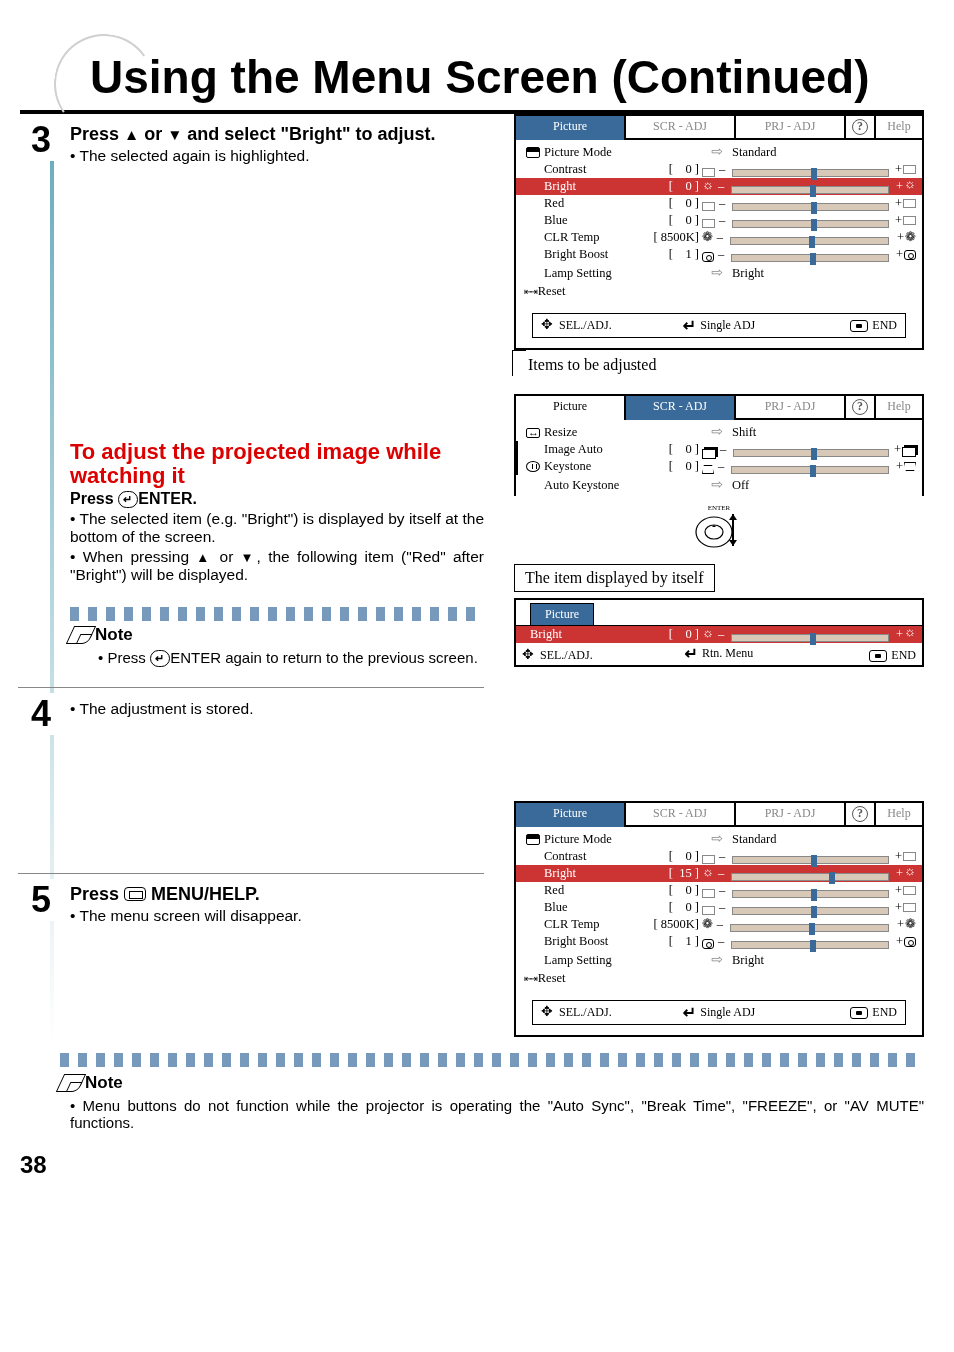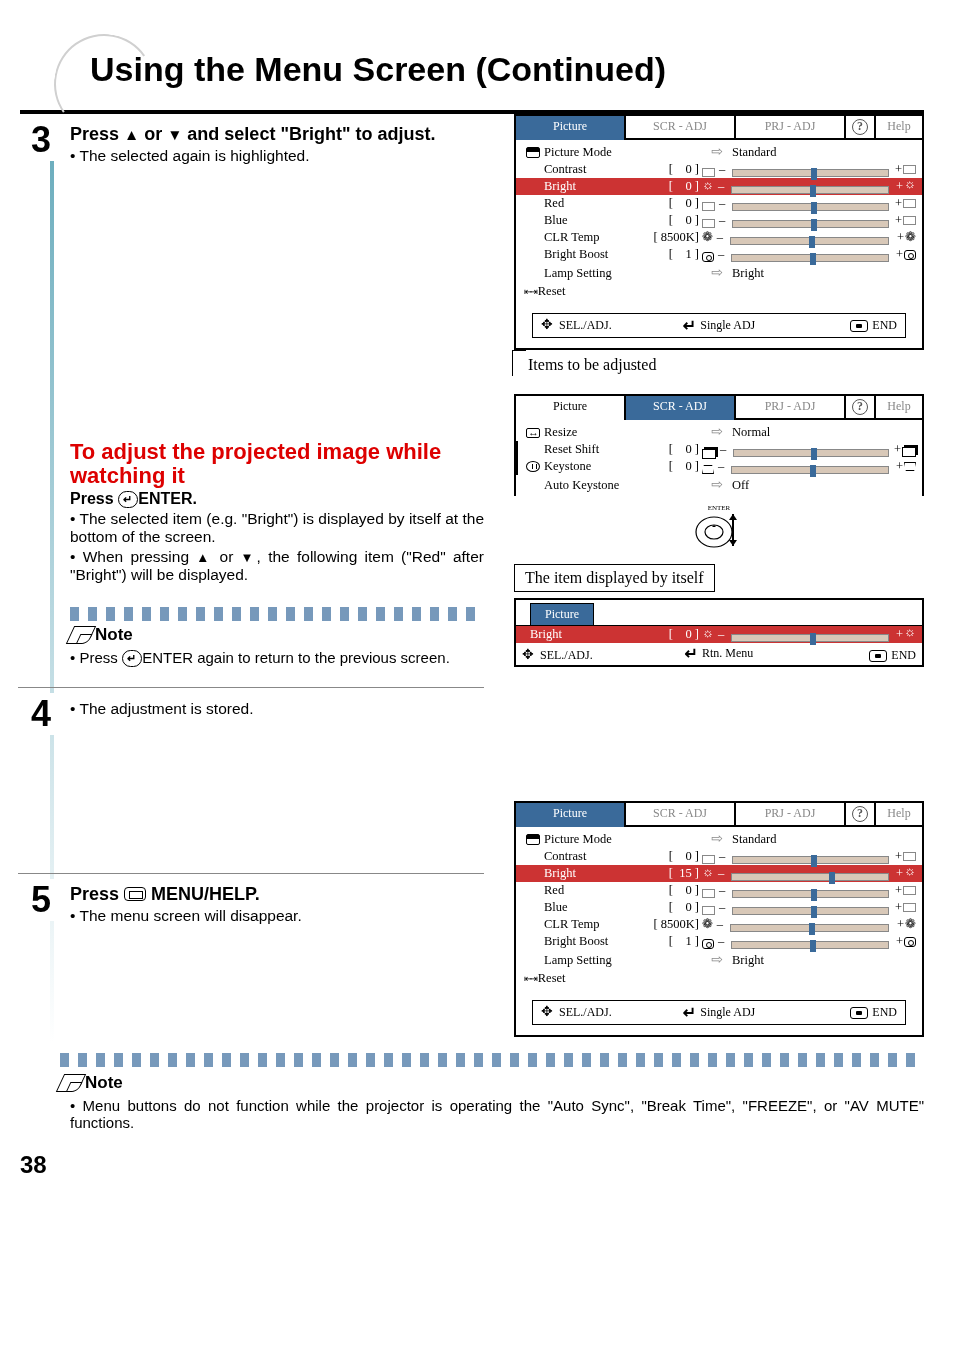--- a/index.html
+++ b/index.html
@@ -3,41 +3,41 @@
 <meta charset="utf-8">
 <style>
   * { box-sizing: border-box; margin: 0; padding: 0; }
   body { font-family: Arial, Helvetica, sans-serif; background: #fff; width: 954px; padding: 20px 30px 10px 20px; color: #000; }
   .page-header-curve {
     position: absolute; left: 34px; top: 14px; width: 100px; height: 100px;
     border: 2px solid #d0d0d0; border-radius: 50%; border-right-color: transparent;
     border-bottom-color: transparent; transform: rotate(10deg);
   }
   .page-header { position: relative; height: 90px; padding-left: 70px;}
-  h1 { font-size: 34px; font-weight: bold; padding-top: 30px; }
+  h1 { font-size: 46px; font-weight: bold; padding-top: 30px; }
   .hr-thick { border-top: 4px solid #000; margin-left: 0; }
   .main-grid { display: flex; }
   .left-col { width: 50px; position: relative; }
   .vbar-main { position: absolute; left: 30px; top: 5px; bottom: 0; width: 4px;
                background: linear-gradient(#6ab, #fff); z-index: -1;}
   .mid-col { flex: 1; padding-right: 10px; }
   .right-col { width: 430px; padding-left: 20px; font-family: Liberation Serif, serif; }
   .step-block { position: relative; padding: 10px 0 5px 0;}
   .step-num { font-size: 36px; font-weight: bold; position:absolute; left:-50px; top:5px; background:#fff; width:42px; text-align:center;}
   .step-title { font-size: 18px; font-weight: bold; text-align: justify;}
   .bullet-line { font-size: 15.5px; margin-top:2px; }
   .red-head { color: #d00; font-size: 22px; font-weight: bold; line-height: 1.1; }
   .sub-bold { font-size: 16px; font-weight: bold; margin-top:2px; }
   .just { text-align: justify; }
   .dotted-bar { height: 14px; background: repeating-linear-gradient(90deg,#79b 0 9px,#fff 9px 18px); }
   .dotted-bar.full { margin-left: 40px; margin-top: 10px; margin-bottom: 6px;}
   .note-head { font-weight: bold; font-size: 17px; display:flex; align-items:center; gap:3px; }
   .note-icon { width:22px; height:18px; border:1.5px solid #000; transform:skewX(-25deg); position:relative; border-radius: 0 0 8px 0;}
   .note-icon::after { content:""; position:absolute; width:10px; height:8px; border:1.5px solid #000; right:-1px; bottom:-1px; border-radius: 0 0 6px 0; background:#fff;}
-  .note-body { margin-left:0; font-size:15px; margin-top:4px;}
+  .note-body { margin-left:28px; font-size:15px; margin-top:4px;}
   .page-num { font-size: 24px; font-weight: bold; margin-top: 20px; }
   .tri-up::before{content:"▲"; font-size:0.85em} .tri-dn::before{content:"▼"; font-size:0.85em}
   .tri-l::before{content:"◀"; font-size:0.85em} .tri-r::before{content:"▶"; font-size:0.85em}
   .enter-glyph { display:inline-block; border:1.3px solid #000; border-radius:11px; padding:0 5px 0 4px; font-size:11px; line-height:15px; vertical-align:1px; font-weight:bold;}
   .menu-glyph { display:inline-block; border:1.3px solid #000; border-radius:4px; width:22px; height:14px; vertical-align:-1px; position:relative;}
   .menu-glyph::after { content:""; position:absolute; left:4px; top:3px; width:12px; height:6px; border:1px solid #000;}
 
   
   .menu-panel { border: 2px solid #000; margin-bottom: 6px; font-size: 12.5px; background:#fff;}
   .tabs { display:flex; }
@@ -278,24 +278,24 @@
         <div class="tab" style="flex:0 0 48px">Help</div>
       </div>
       <div class="menu-body" style="padding-bottom:2px">
         <div class="mrow">
           <div class="lbl ico">
               <span class="resize-ico"></span>
               <span>Resize</span>
             </div>
           <div class="val"></div>
             <div style="width:30px;text-align:center"><span class="arrow-r outline">⇨</span></div>
-          <div>Normal</div>
+          <div>Shift</div>
         </div>
         <div class="mrow sel-pre">
-          <div class="lbl">Reset Shift</div>
+          <div class="lbl">Image Auto</div>
             <div class="val">[&nbsp;&nbsp;&nbsp;&nbsp;<span>0</span> ]</div>
           <span class="stack-ico"></span>
             <div class="minus-ico">–</div>
           <div class="slider">
               <div class="thumb" style="left:50%"></div>
             </div>
           <div class="plus-ico">+<span class="stack-ico"></span></div>
         </div>
         <div class="mrow sel-pre">
           <div class="lbl ico">

